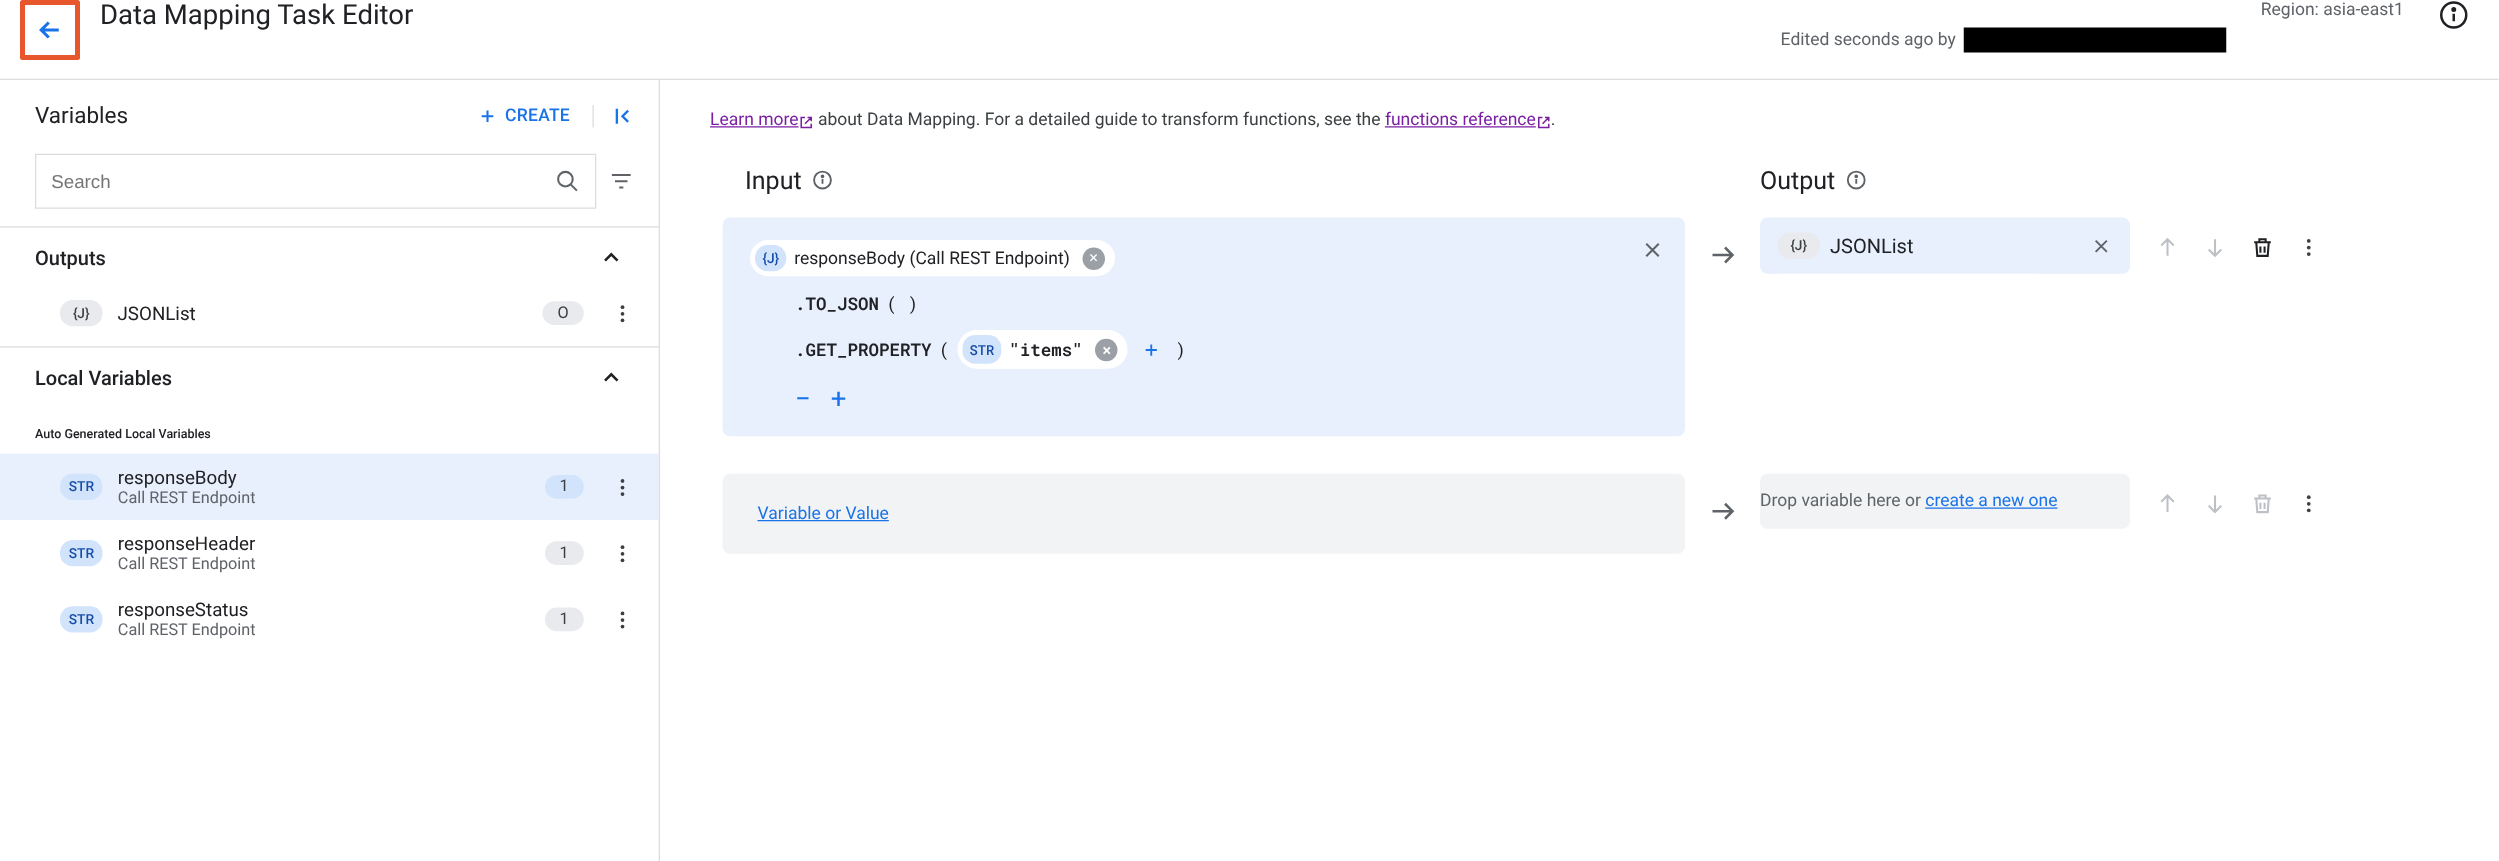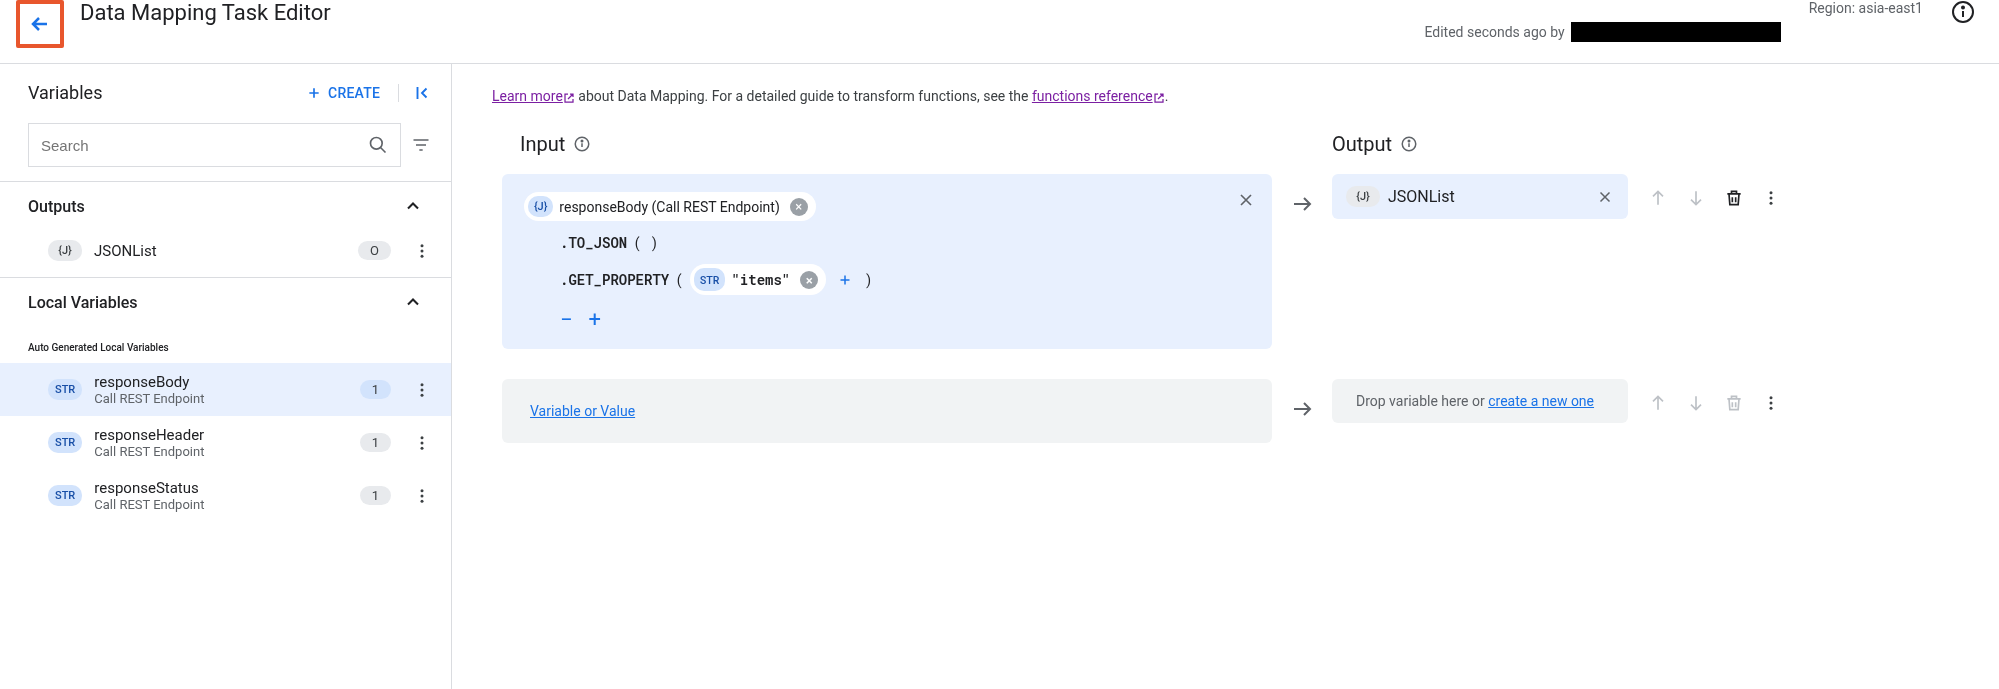--- a/index.html
+++ b/index.html
@@ -58,21 +58,21 @@
   }
   .info-icon-header {
     margin-left: 28px;
     cursor: pointer;
   }
   .info-icon-header svg { width: 24px; height: 24px; }
 
   .main { display: flex; height: calc(100% - 64px); }
 
   .sidebar {
-    width: 452px;
+    width: 528px;
     border-right: 1px solid #dadce0;
     display: flex;
     flex-direction: column;
   }
   .sidebar-top {
     display: flex;
     align-items: center;
     padding: 18px 20px 14px 28px;
   }
   .sidebar-title { font-size: 18px; font-weight: 400; }
@@ -322,21 +322,21 @@
     border-radius: 6px;
     padding: 24px 28px;
     margin-left: 10px;
     margin-top: 30px;
   }
   .placeholder-input a { color: #1a73e8; text-decoration: underline; cursor: pointer; }
 
   .placeholder-output {
     background: #f1f3f4;
     border-radius: 6px;
-    padding: 14px 24px;
+    padding: 14px 0;
     color: #5f6368;
     margin-top: 30px;
     font-size: 14px;
   }
   .placeholder-output a { color: #1a73e8; text-decoration: underline; }
   .arrow-cell.second, .row-actions.second { margin-top: 30px; }
 
   svg { display: block; }
 </style>
 </head>

